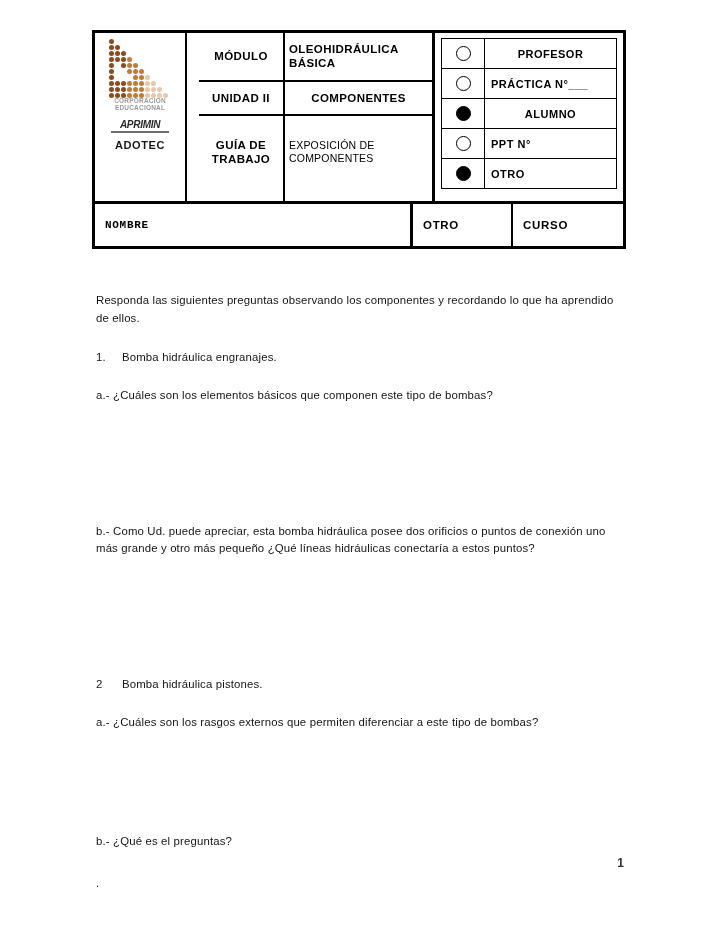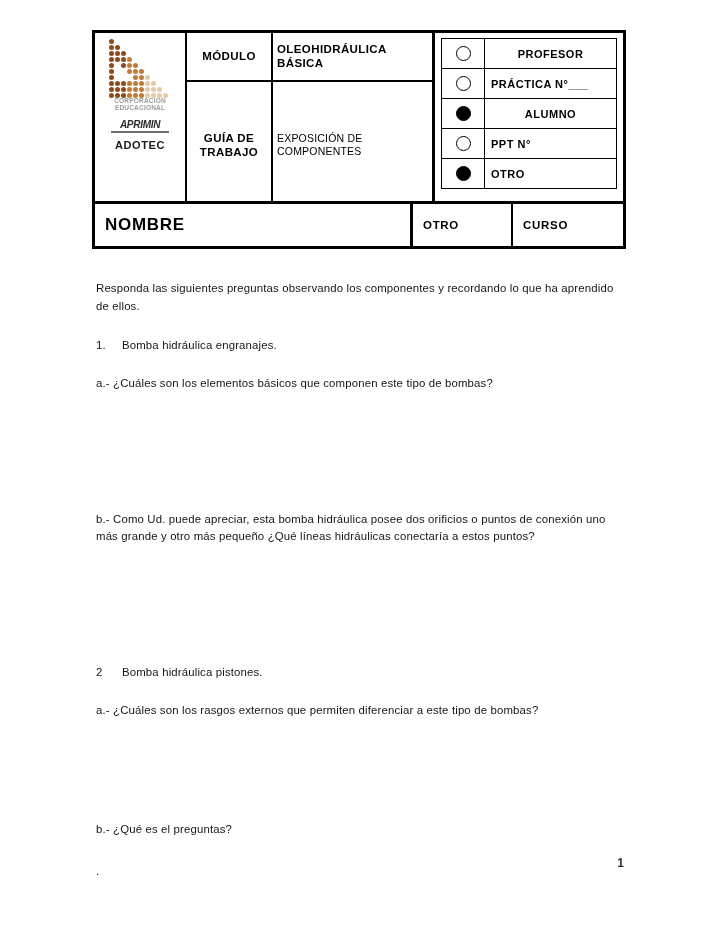--- a/index.html
+++ b/index.html
@@ -96,20 +96,21 @@
     flex: 0 0 248px;
     width: 248px;
     border-right: 3px solid #000;
     box-sizing: border-box;
     display: flex;
     flex-direction: column;
   }
   .mid-row {
     display: flex;
     border-bottom: 2px solid #000;
+    margin-left: 12px;
   }
   .mid-row:last-child { border-bottom: none; flex: 1; }
   .mid-lbl {
     flex: 0 0 86px;
     width: 86px;
     border-right: 2px solid #000;
     box-sizing: border-box;
     display: flex;
     align-items: center;
     justify-content: center;
@@ -127,21 +128,21 @@
     justify-content: center;
     text-align: left;
     font-size: 11.5px;
     font-weight: bold;
     letter-spacing: .4px;
     padding: 9px 4px;
     line-height: 1.25;
   }
   .mid-row.tall .mid-lbl,
   .mid-row.tall .mid-val {
-    padding-top: 42px;
+    padding-top: 21px;
     padding-bottom: 34px;
   }
   .mid-val.light {
     font-weight: normal;
     font-size: 10.5px;
     letter-spacing: .2px;
   }
 
   
   .right-cell {
@@ -194,23 +195,24 @@
   .ht-bottom {
     display: flex;
     height: 42px;
   }
   .nb-nombre {
     flex: 1;
     border-right: 3px solid #000;
     display: flex;
     align-items: center;
     padding-left: 10px;
-    font-size: 17px;
+    font-size: 11px;
     font-weight: bold;
     letter-spacing: .7px;
+    font-family: Liberation Mono, monospace;
   }
   .nb-fecha {
     flex: 0 0 88px;
     width: 88px;
     border-right: 2px solid #000;
     display: flex;
     align-items: center;
     padding-left: 10px;
     font-size: 11.5px;
     font-weight: bold;
@@ -224,21 +226,21 @@
     padding-left: 10px;
     font-size: 11.5px;
     font-weight: bold;
     letter-spacing: .7px;
   }
 
   
   .body-text {
     position: absolute;
     left: 96px;
-    top: 280px;
+    top: 292px;
     width: 524px;
   }
   .para {
     font-size: 11.4px;
     line-height: 1.55;
     letter-spacing: .15px;
     color: #151515;
   }
   .intro { margin: 0 0 22px 0; }
   .q-num {
@@ -335,20 +337,24 @@
         <div class="logo-rule"></div>
       </div>
       <div class="adotec">ADOTEC</div>
     </div>
 
     <div class="mid-cell">
       <div class="mid-row">
         <div class="mid-lbl">MÓDULO</div>
         <div class="mid-val">OLEOHIDRÁULICA BÁSICA</div>
       </div>
+      <div class="mid-row">
+        <div class="mid-lbl">UNIDAD II</div>
+        <div class="mid-val">COMPONENTES</div>
+      </div>
       <div class="mid-row tall">
         <div class="mid-lbl">GUÍA DE TRABAJO</div>
         <div class="mid-val light">EXPOSICIÓN DE COMPONENTES</div>
       </div>
     </div>
 
     <div class="right-cell">
       <div class="check-table" id="check-table">
           <div class="check-row">
             <div class="check-box">

